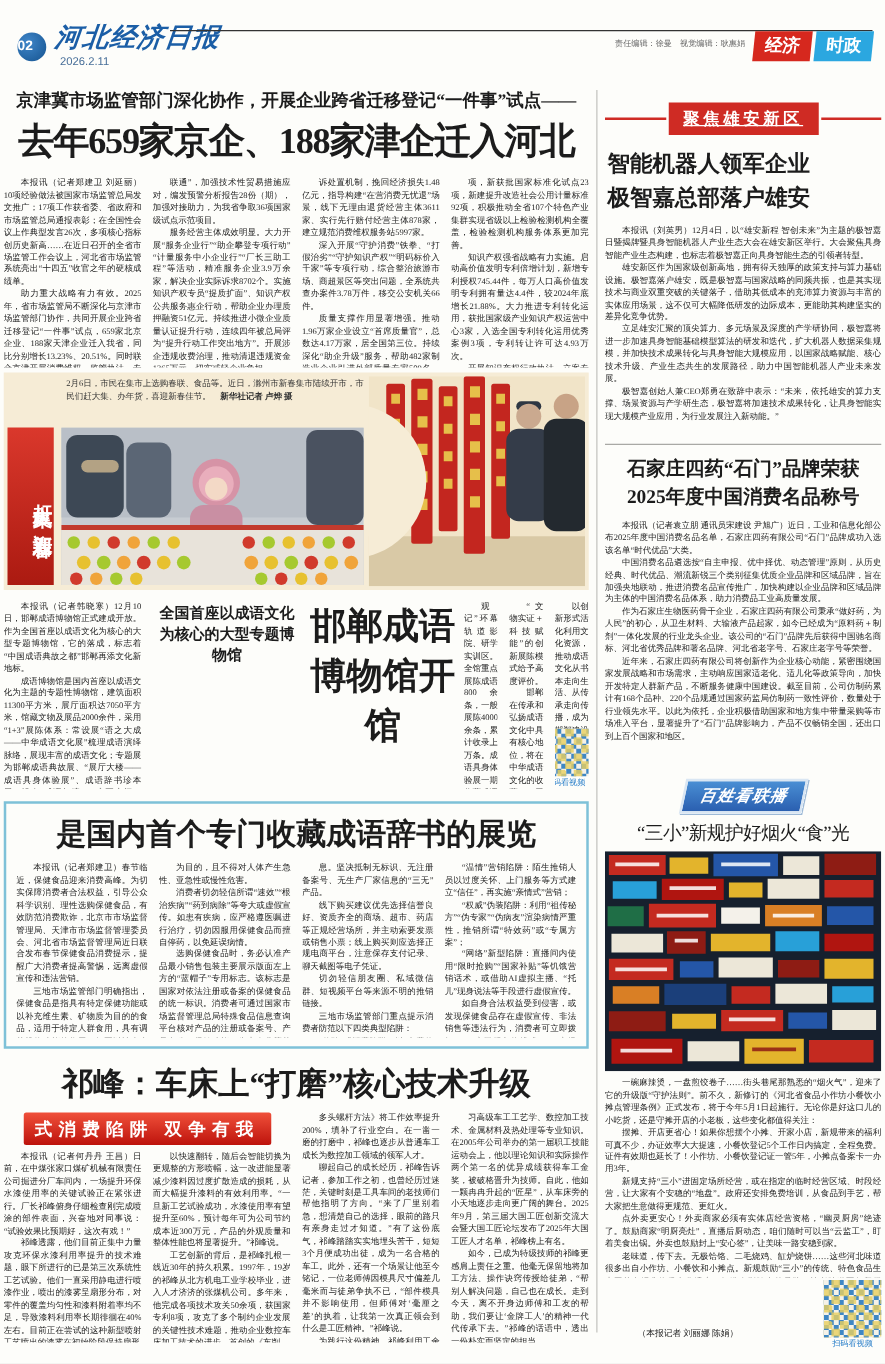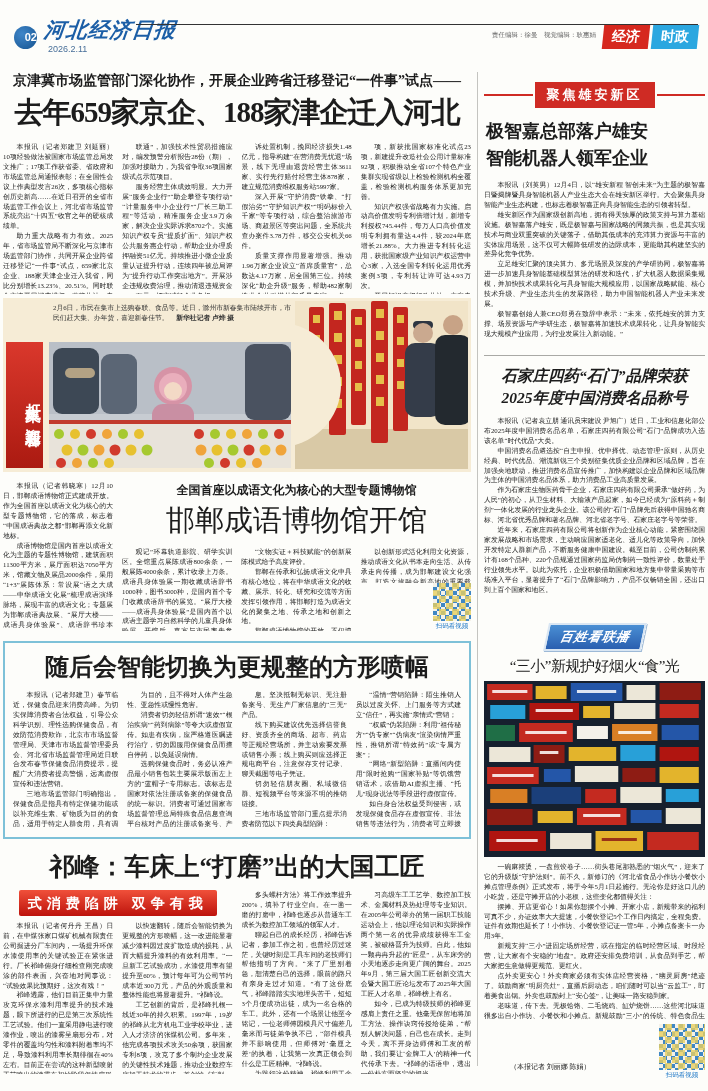--- a/index.html
+++ b/index.html
@@ -2,21 +2,21 @@
 <html lang="zh"><head>
 <meta charset="utf-8">
 <style>
   html,body{margin:0;padding:0;background:#e8e8e4;}
   .page{position:relative;width:708px;height:1091px;margin:0 auto;background:#fdfdfa;
         font-family:"Liberation Serif","DejaVu Serif",serif;color:#1c1c1c;overflow:hidden;}
   
   .hdr{position:relative;height:66px;}
   .pagenum{position:absolute;left:14px;top:26px;width:23px;height:23px;border-radius:50%;
            background:radial-gradient(circle at 35% 35%,#3f86c9,#15538f);color:#fff;
-           font:bold 11px/23px "Liberation Sans",sans-serif;text-align:right;}
+           font:bold 11px/23px "Liberation Sans",sans-serif;text-align:left;}
   .masthead{position:absolute;left:44px;top:16px;font-style:italic;font-weight:bold;
             font-size:21px;color:#1b5ea6;letter-spacing:1px;transform:skewX(-6deg);}
   .date{position:absolute;left:48px;top:44px;font:9px "Liberation Sans",sans-serif;color:#486f99;}
   .toprule{position:absolute;left:136px;right:10px;top:24px;height:1px;background:#333;}
   .editors{position:absolute;right:112px;top:31px;font:6.5px "Liberation Sans",sans-serif;color:#666;}
   .tags{position:absolute;right:10px;top:25px;display:flex;gap:3px;font-family:"Liberation Sans",sans-serif;}
   .tag{font-size:14px;font-weight:bold;color:#fff;padding:3px 9px;transform:skewX(-6deg);}
   .tag.eco{background:#d6281e;}
   .tag.pol{background:#2ba7e0;}
   
@@ -40,23 +40,23 @@
   .caption .credit{font-weight:bold;white-space:nowrap;padding-left:6px;}
   .redbar{position:absolute;left:3px;top:44px;width:37px;height:126px;
           background:linear-gradient(180deg,#da382c,#ab1a11);
           writing-mode:vertical-rl;text-orientation:upright;color:#fff;font-weight:900;
           font-size:16px;letter-spacing:2px;text-align:center;font-family:"Liberation Sans",sans-serif;}
   .photoA{position:absolute;left:46px;top:44px;width:242px;height:126px;}
   .photoB{position:absolute;left:292px;top:3px;width:173px;height:168px;}
   
   .handan{margin-top:9px;display:flex;gap:9px;height:150px;}
   .hd-c1{width:110px;overflow:hidden;}
-  .hd-right{flex:1;min-width:0;display:flex;flex-direction:column;}
+  .hd-right{flex:1;min-width:0;display:flex;flex-direction:row;}
   .hd-kicker{font-size:12px;font-weight:bold;text-align:center;margin:1px 0 2px;}
-  .hd-h{font-size:29px;font-weight:400;text-align:center;margin:0 0 6px;}
+  .hd-h{font-size:29px;font-weight:700;text-align:center;margin:0 0 6px;}
   .hd-cols{flex:1;min-height:0;}
   .qrcol{display:flex;flex-direction:column;}
   .qrcol .bt{flex:1;min-height:0;overflow:hidden;}
   .qrbox{align-self:flex-end;text-align:center;}
   .qr{width:38px;height:38px;background:repeating-conic-gradient(#3f87c4 0 25%,#f5f2e8 0 50%);
       background-size:8px 8px;position:relative;}
   .qr::after{content:"";position:absolute;inset:0;
       background:repeating-conic-gradient(#e9cf5f 0 25%,transparent 0 50%);
       background-size:13px 13px;opacity:.8;}
   .qrlabel{font:6.5px "Liberation Sans",sans-serif;color:#2a7fc9;margin-top:1px;}
@@ -70,25 +70,25 @@
   .qf-body{display:flex;gap:9px;height:184px;}
   .qf-half{width:50%;min-width:0;display:flex;flex-direction:column;}
   .banner{margin:0 16px 5px;background:linear-gradient(180deg,#f0503a,#bd130c);color:#fff;
           font:bold 14px/1 "Liberation Sans",sans-serif;text-align:center;letter-spacing:5px;
           padding:6px 0;border-radius:2px;}
   .qf-cols{flex:1;min-height:0;}
   
   .xa-header{display:flex;align-items:center;margin:16px 0 10px;}
   .xa-line{flex:1;height:2px;background:#cf2b24;}
   .xa-box{background:#cf2b24;color:#fff;font:bold 13px "Liberation Sans",sans-serif;
-          letter-spacing:3px;padding:4px 12px;margin:0 2px;}
+          letter-spacing:3px;padding:4px 12px;margin:0 2px;text-decoration:underline;}
   .xa-h{font-size:18px;font-weight:900;line-height:1.5;margin:0 2px 8px;}
   .xa-body{height:166px;overflow:hidden;}
   .sb-div{height:1px;background:#a9a9a5;margin:9px 0;}
-  .sy-h{font-size:15.5px;font-weight:900;text-align:center;line-height:1.45;margin:2px 0 6px;font-style:italic;}
+  .sy-h{font-size:15.5px;font-weight:900;text-align:center;line-height:1.45;margin:2px 0 6px;}
   .sy-body{height:198px;overflow:hidden;}
   .lb-logo{width:max-content;margin:9px auto 6px;transform:skewX(-12deg);
            background:linear-gradient(180deg,#4a8fd4,#2a5fb0);border:2px solid #d9e6f3;
            color:#fff;font:bold italic 13px "Liberation Sans",sans-serif;
            padding:3px 12px;letter-spacing:1px;box-shadow:1px 1px 0 #9db9d6;}
   .sx-h{font-size:15px;font-weight:400;text-align:center;letter-spacing:-0.5px;margin:2px 0 5px;}
   .sx-photo{display:block;}
   .sx-body{height:160px;overflow:hidden;margin-top:5px;}
   .sx-footer{display:flex;align-items:flex-end;justify-content:space-between;margin-top:2px;}
   .sx-byline{font-size:7px;font-weight:normal;padding-left:26px;padding-bottom:8px;}
@@ -261,21 +261,21 @@
               <div class="qrbox">
                 <div class="qr"></div>
                 <div class="qrlabel">扫码看视频</div>
               </div>
             </div>
           </div>
         </div>
       </div>
 
       <div class="health">
-        <div class="health-h">随后会智能切换为更规整的方形喷幅</div>
+        <div class="health-h">是国内首个专门收藏成语辞书的展览</div>
         <div class="cols health-cols">
           <div class="col bt">
               <p>本报讯（记者郑建卫）春节临近，保健食品迎来消费高峰。为切实保障消费者合法权益，引导公众科学识别、理性选购保健食品，有效防范消费欺诈，北京市市场监督管理局、天津市市场监督管理委员会、河北省市场监督管理局近日联合发布春节保健食品消费提示，提醒广大消费者提高警惕，远离虚假宣传和违法营销。</p>
               <p>三地市场监管部门明确指出，保健食品是指具有特定保健功能或以补充维生素、矿物质为目的的食品，适用于特定人群食用，具有调节机体功能的作用，但不以治疗疾病</p>
             </div>
           <div class="col bt">
               <p>为目的，且不得对人体产生急性、亚急性或慢性危害。</p>
               <p>消费者切勿轻信所谓“速效”“根治疾病”“药到病除”等夸大或虚假宣传。如患有疾病，应严格遵医嘱进行治疗，切勿因服用保健食品而擅自停药，以免延误病情。</p>
               <p>选购保健食品时，务必认准产品最小销售包装主要展示版面左上方的“蓝帽子”专用标志。该标志是国家对依法注册或备案的保健食品的统一标识。消费者可通过国家市场监督管理总局特殊食品信息查询平台核对产品的注册或备案号、产品名称、保健功能、生产企业等关键信</p>
             </div>
@@ -289,21 +289,21 @@
           <div class="col bt">
               <p>“温情”营销陷阱：陌生推销人员以过度关怀、上门服务等方式建立“信任”，再实施“亲情式”营销；</p>
               <p>“权威”伪装陷阱：利用“祖传秘方”“伪专家”“伪病友”渲染病情严重性，推销所谓“特效药”或“专属方案”；</p>
               <p>“网络”新型陷阱：直播间内使用“限时抢购”“国家补贴”等饥饿营销话术，或借助AI虚拟主播、“托儿”现身说法等手段进行虚假宣传。</p>
               <p>如自身合法权益受到侵害，或发现保健食品存在虚假宣传、非法销售等违法行为，消费者可立即拨打12345市民服务热线或12315市场监管投诉举报热线进行反映。</p>
             </div>
         </div>
       </div>
 
       <div class="qifeng">
-        <div class="qf-h">祁峰：车床上“打磨”出的大国工匠</div>
+        <div class="qf-h">祁峰：车床上“打磨”核心技术升级</div>
         <div class="qf-body">
           <div class="qf-half">
             <div class="banner">式消费陷阱 双争有我</div>
             <div class="cols qf-cols">
               <div class="col bt">
                   <p>本报讯（记者何丹丹 王昌）日前，在中煤张家口煤矿机械有限责任公司掘进分厂车间内，一场提升环保水漆使用率的关键试验正在紧张进行。厂长祁峰俯身仔细检查刚完成喷涂的部件表面，兴奋地对同事说：“试验效果比预期好，这次有戏！”</p>
                   <p>祁峰透露，他们目前正集中力量攻克环保水漆利用率提升的技术难题，眼下所进行的已是第三次系统性工艺试验。他们一直采用静电进行喷漆作业，喷出的漆雾呈扇形分布，对零件的覆盖均匀性和漆料附着率均不足，导致漆料利用率长期徘徊在40%左右。目前正在尝试的这种新型喷射工艺喷出的漆雾在初始阶段保持扇形</p>
                 </div>
               <div class="col bt">
                   <p>以快速翻转，随后会智能切换为更规整的方形喷幅，这一改进能显著减少漆料因过度扩散造成的损耗，从而大幅提升漆料的有效利用率。“一旦新工艺试验成功，水漆使用率有望提升至60%，预计每年可为公司节约成本近300万元，产品的外观质量和整体性能也将显著提升。”祁峰说。</p>
@@ -332,22 +332,22 @@
 
     <div class="sidebar">
 
       <div>
         <div class="xa-header">
           <div class="xa-line"></div>
           <div class="xa-box">聚焦雄安新区</div>
           <div class="xa-line"></div>
         </div>
         <div class="xa-h">
+          <div>智能机器人领军企业</div>
           <div>极智嘉总部落户雄安</div>
-          <div>智能机器人领军企业</div>
         </div>
         <div class="bt xa-body">
             <p>本报讯（刘英男）12月4日，以“雄安新程 智创未来”为主题的极智嘉日暨揭牌暨具身智能机器人产业生态大会在雄安新区举行。大会聚焦具身智能产业生态构建，也标志着极智嘉正向具身智能生态的引领者转型。</p>
             <p>雄安新区作为国家级创新高地，拥有得天独厚的政策支持与算力基础设施。极智嘉落户雄安，既是极智嘉与国家战略的同频共振，也是其实现技术与商业双重突破的关键落子，借助其低成本的充沛算力资源与丰富的实体应用场景，这不仅可大幅降低研发的边际成本，更能助其构建坚实的差异化竞争优势。</p>
             <p>立足雄安汇聚的顶尖算力、多元场景及深度的产学研协同，极智嘉将进一步加速具身智能基础模型算法的研发和迭代，扩大机器人数据采集规模，并加快技术成果转化与具身智能大规模应用，以国家战略赋能、核心技术升级、产业生态共生的发展路径，助力中国智能机器人产业未来发展。</p>
             <p>极智嘉创始人兼CEO郑勇在致辞中表示：“未来，依托雄安的算力支撑、场景资源与产学研生态，极智嘉将加速技术成果转化，让具身智能实现大规模产业应用，为行业发展注入新动能。”</p>
           </div>
       </div>
 
       <div class="sb-div"></div>

